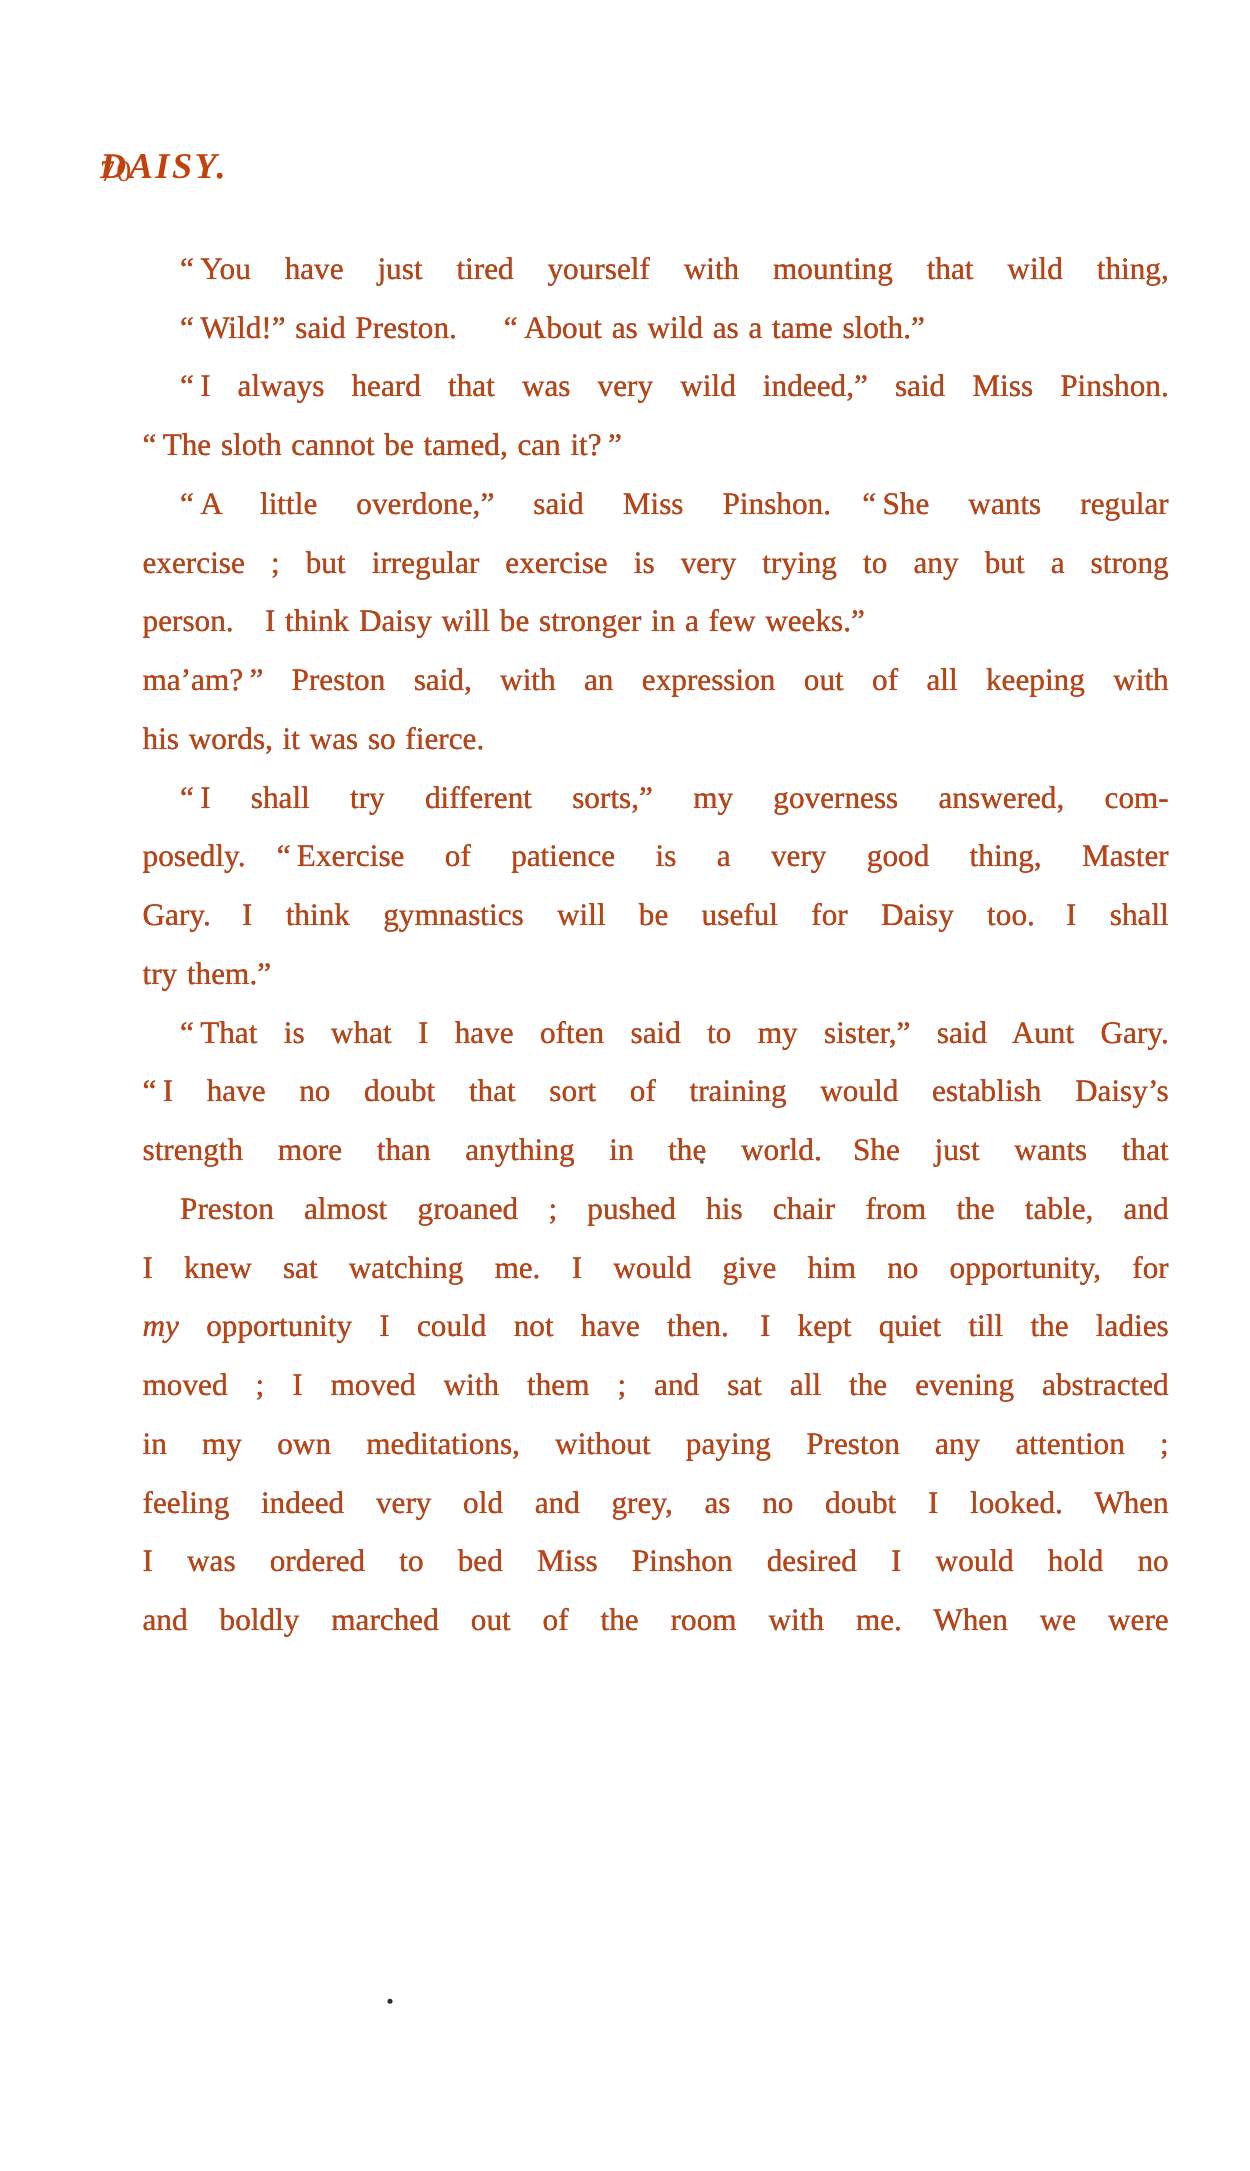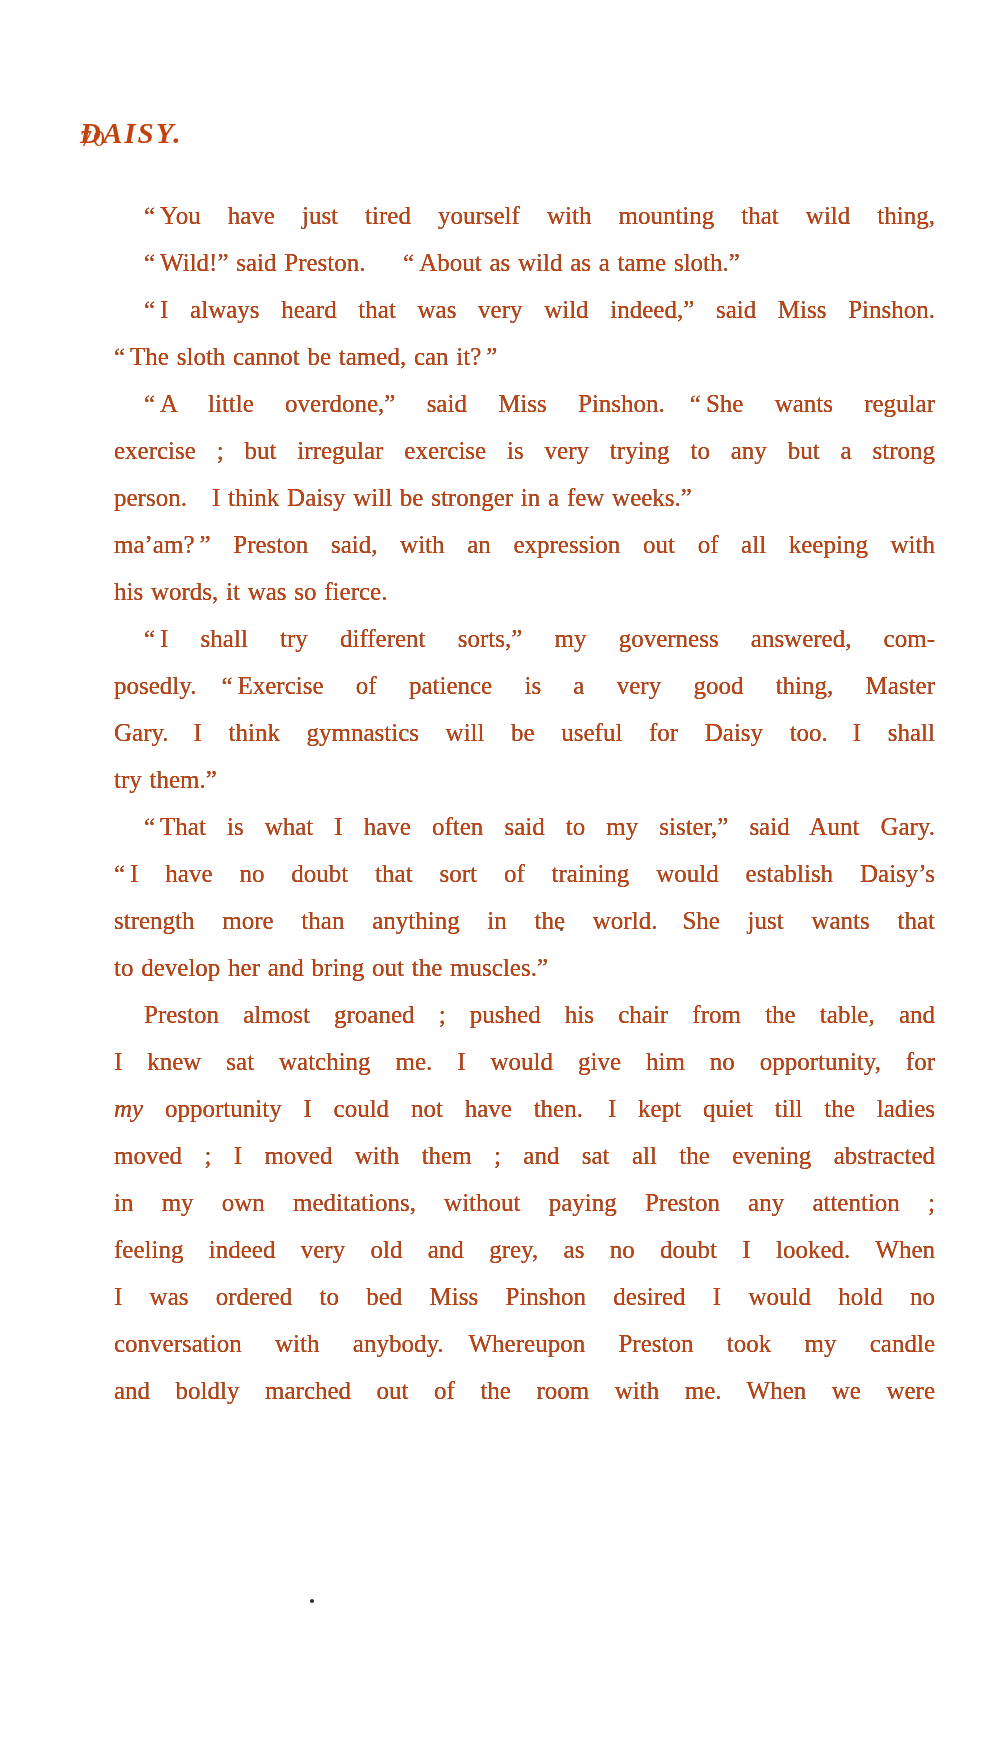--- a/index.html
+++ b/index.html
@@ -78,27 +78,25 @@
       <div class="line last"><span>person. I think Daisy will be stronger in a few weeks.”</span></div>
       <div class="line"><span>ma’am? ” Preston said, with an expression out of all keeping with</span></div>
       <div class="line last"><span>his words, it was so fierce.</span></div>
       <div class="line indent"><span>“ I shall try different sorts,” my governess answered, com-</span></div>
       <div class="line"><span>posedly. “ Exercise of patience is a very good thing, Master</span></div>
       <div class="line"><span>Gary. I think gymnastics will be useful for Daisy too. I shall</span></div>
       <div class="line last"><span>try them.”</span></div>
       <div class="line indent"><span>“ That is what I have often said to my sister,” said Aunt Gary.</span></div>
       <div class="line"><span>“ I have no doubt that sort of training would establish  Daisy’s</span></div>
       <div class="line"><span>strength more than anything in the world. She just  wants that</span></div>
-      <div class="line last"><span>to develop her and bring out the muscles.”</span></div>
       <div class="line indent"><span>Preston almost groaned ;  pushed his chair from the table, and</span></div>
       <div class="line"><span>I knew sat watching me. I would give him no  opportunity, for</span></div>
       <div class="line"><span class="it">my</span><span> opportunity I could not have then. I kept quiet till the ladies</span></div>
       <div class="line"><span>moved ;  I moved with them ;  and sat all the evening abstracted</span></div>
       <div class="line"><span>in my own  meditations, without paying  Preston  any attention ;</span></div>
       <div class="line"><span>feeling indeed very old and grey, as no doubt  I looked. When</span></div>
       <div class="line"><span>I  was  ordered  to  bed  Miss  Pinshon  desired I  would  hold  no</span></div>
-      <div class="line"><span>conversation with anybody. Whereupon Preston took my candle</span></div>
       <div class="line"><span>and boldly marched out  of the room  with me. When we were</span></div>
     </div>
 
   <div class="speck speck-1"></div>
   <div class="speck speck-2"></div>
 </div>
 
 </body></html>

